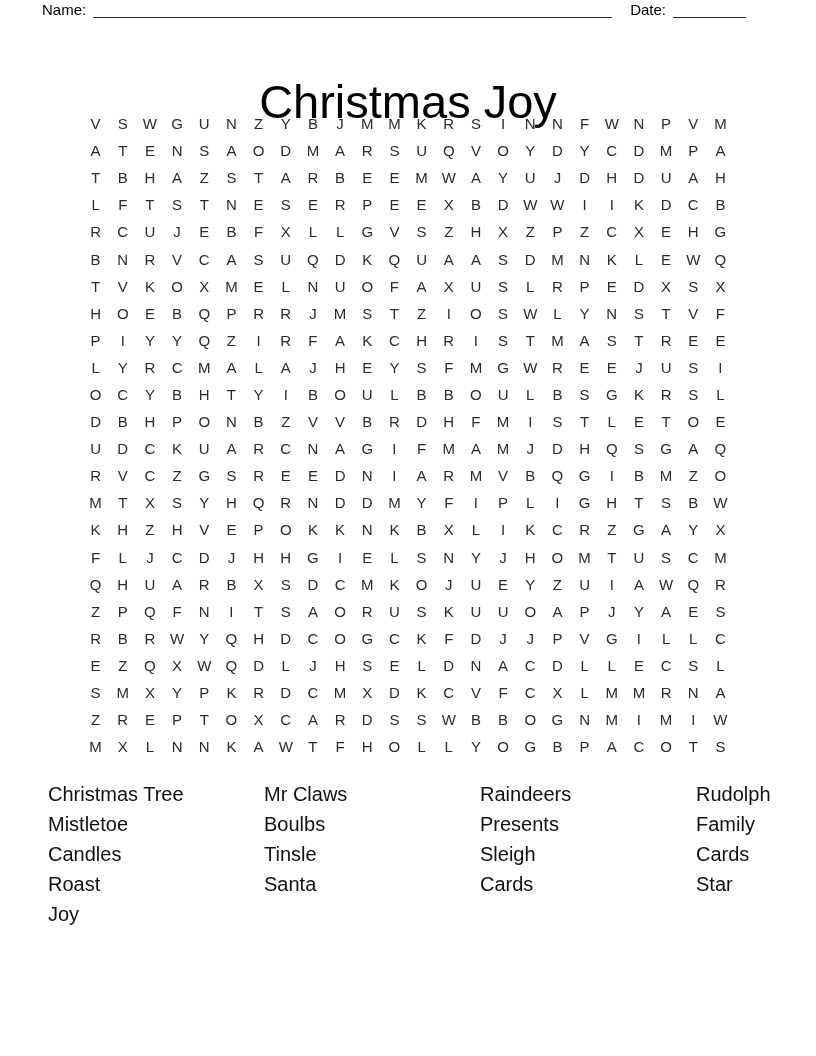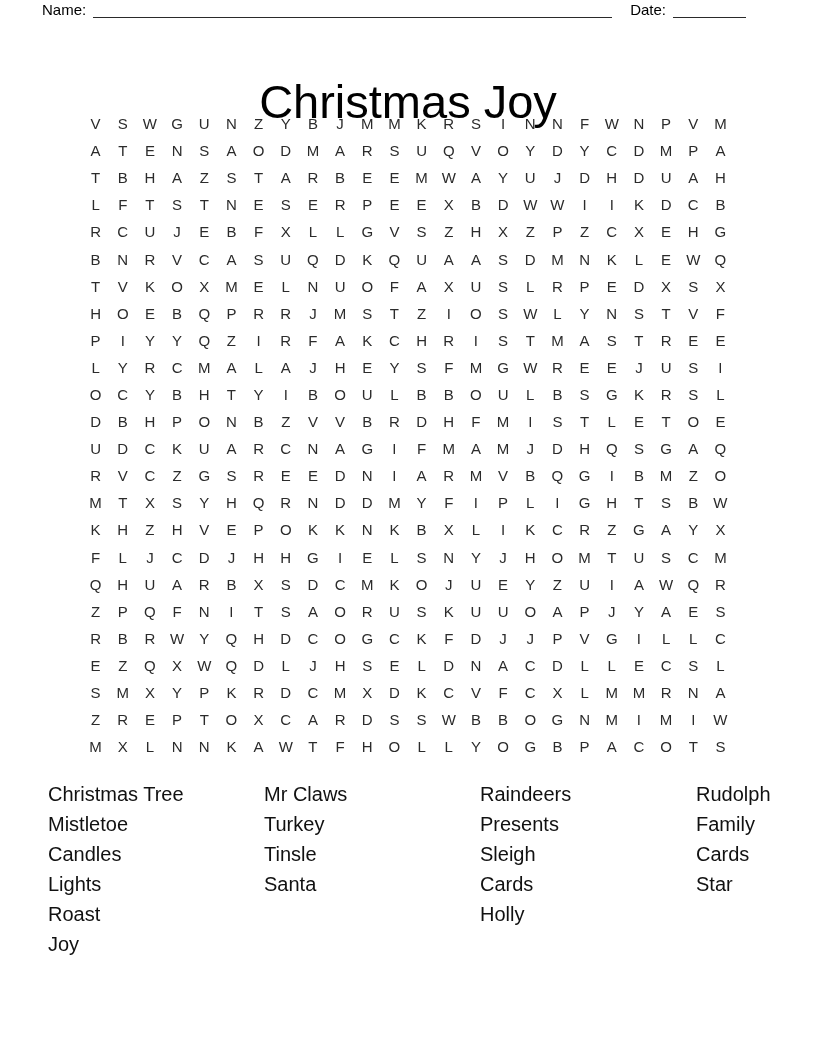--- a/index.html
+++ b/index.html
@@ -673,36 +673,34 @@
       <span class="cell">O</span>
       <span class="cell">T</span>
       <span class="cell">S</span>
     </div>
 
   <div class="words" id="word-list">
       <div class="word-col">
         <div class="word">Christmas Tree</div>
         <div class="word">Mistletoe</div>
         <div class="word">Candles</div>
-        <div class="word">Lights</div>
         <div class="word">Roast</div>
         <div class="word">Joy</div>
       </div>
       <div class="word-col">
         <div class="word">Mr Claws</div>
-        <div class="word">Turkey</div>
+        <div class="word">Boulbs</div>
         <div class="word">Tinsle</div>
         <div class="word">Santa</div>
       </div>
       <div class="word-col">
         <div class="word">Raindeers</div>
         <div class="word">Presents</div>
         <div class="word">Sleigh</div>
         <div class="word">Cards</div>
-        <div class="word">Holly</div>
       </div>
       <div class="word-col">
         <div class="word">Rudolph</div>
         <div class="word">Family</div>
         <div class="word">Cards</div>
         <div class="word">Star</div>
       </div>
     </div>
 
 </div>

